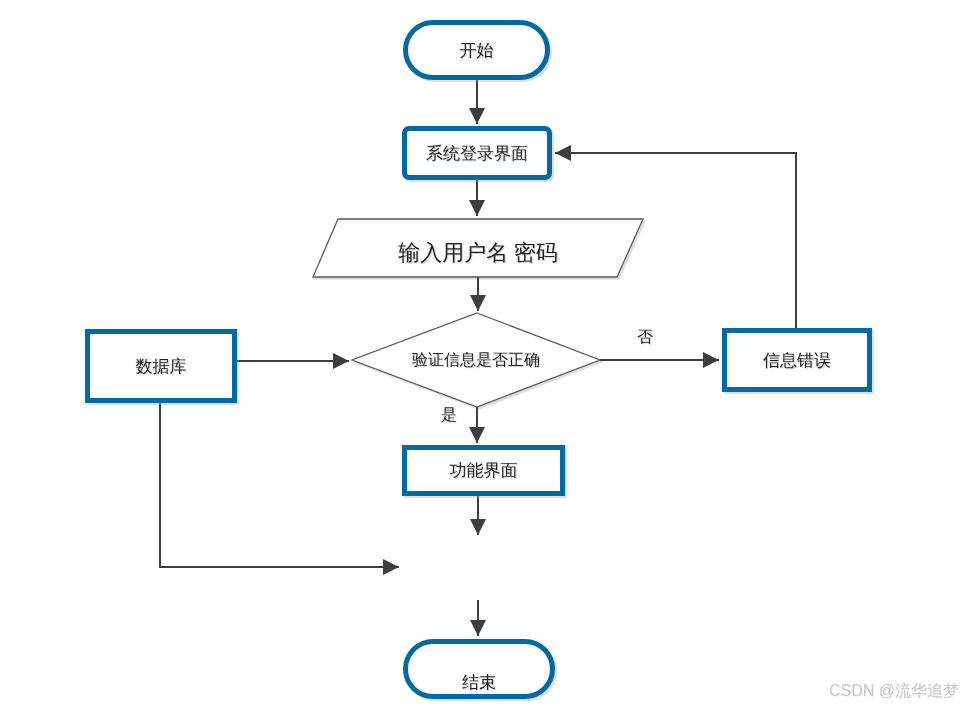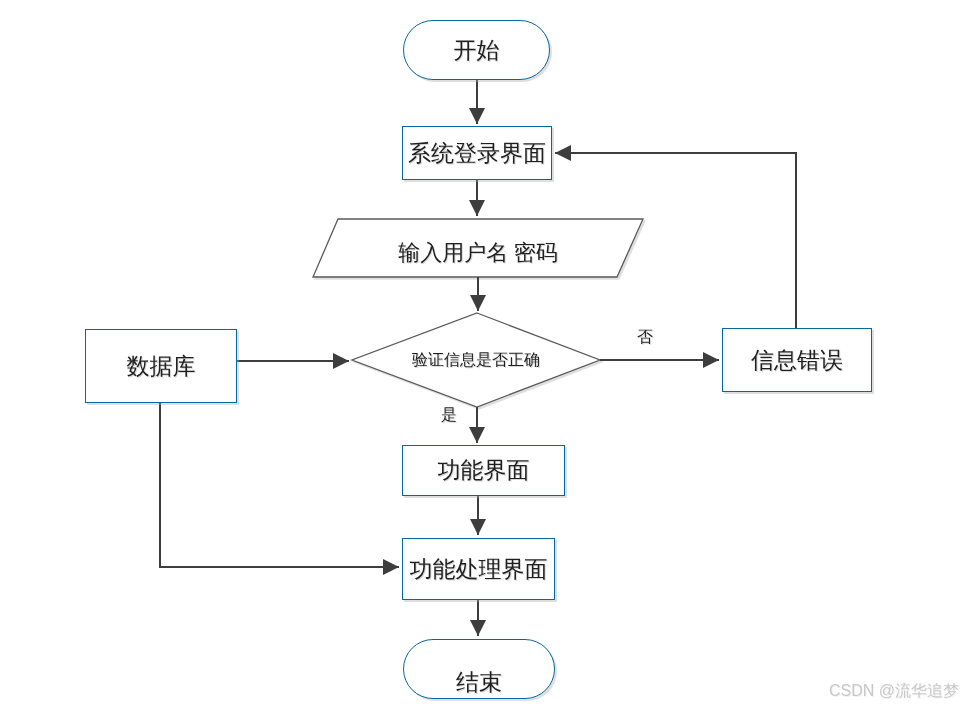--- a/index.html
+++ b/index.html
@@ -27,23 +27,23 @@
     stroke: #3d3d3d;
     stroke-width: 2;
   }
   .node {
     position: absolute;
     box-sizing: border-box;
     display: flex;
     align-items: center;
     justify-content: center;
     background: #ffffff;
-    border: 1px solid #0369a1;
+    border: 5px solid #0369a1;
     box-shadow: 2px 2px 0 rgba(170,170,170,0.38);
-    font-size: 23px;
+    font-size: 17px;
     color: #1f1f1f;
     text-shadow: 1px 1px 0 rgba(185,185,185,0.55);
     white-space: nowrap;
   }
   .stadium { border-radius: 30px; }
   .overlay-label {
     position: absolute;
     display: flex;
     align-items: center;
     justify-content: center;
@@ -98,39 +98,36 @@
     <path class="wire" marker-end="url(#arrow)" d="M237,361 L349,361"></path>
     <path class="wire" marker-end="url(#arrow)" d="M160,392 L160,567 L399,567"></path>
     <path class="wire" marker-end="url(#arrow)" d="M478,496 L478,535"></path>
     <path class="wire" marker-end="url(#arrow)" d="M478,600 L478,636"></path>
   </svg>
 
   <div class="node stadium" style="left:403px; top:20px; width:147px; height:60px;">
     <span>开始</span>
   </div>
 
-  <div class="node" style="left:402px; top:126px; width:150px; height:54px;">
+  <div class="node" style="left:402px; top:126px; width:150px; height:54px;border-radius:7px;">
     <span>系统登录界面</span>
   </div>
 
   <div class="node" style="left:85px; top:329px; width:152px; height:74px;">
     <span>数据库</span>
   </div>
 
   <div class="node" style="left:722px; top:328px; width:150px; height:64px;">
     <span>信息错误</span>
   </div>
 
   <div class="node" style="left:402px; top:445px; width:163px; height:51px;">
     <span>功能界面</span>
   </div>
 
-  <div class="node" style="left:402px; top:538px; width:153px; height:62px;">
-    <span>功能处理界面</span>
-  </div>
 
   <div class="node stadium" style="left:403px; top:639px; width:152px; height:60px;align-items:flex-end;">
     <span>结束</span>
   </div>
 
   <div class="overlay-label" style="left:313px; top:219px; width:330px; height:68px;">输入用户名 密码</div>
 
   <div class="overlay-label small" style="left:352px; top:313px; width:248px; height:94px;">验证信息是否正确</div>
 
   <div class="edge-label" style="left:630px; top:325px; width:30px; height:24px;">否</div>

